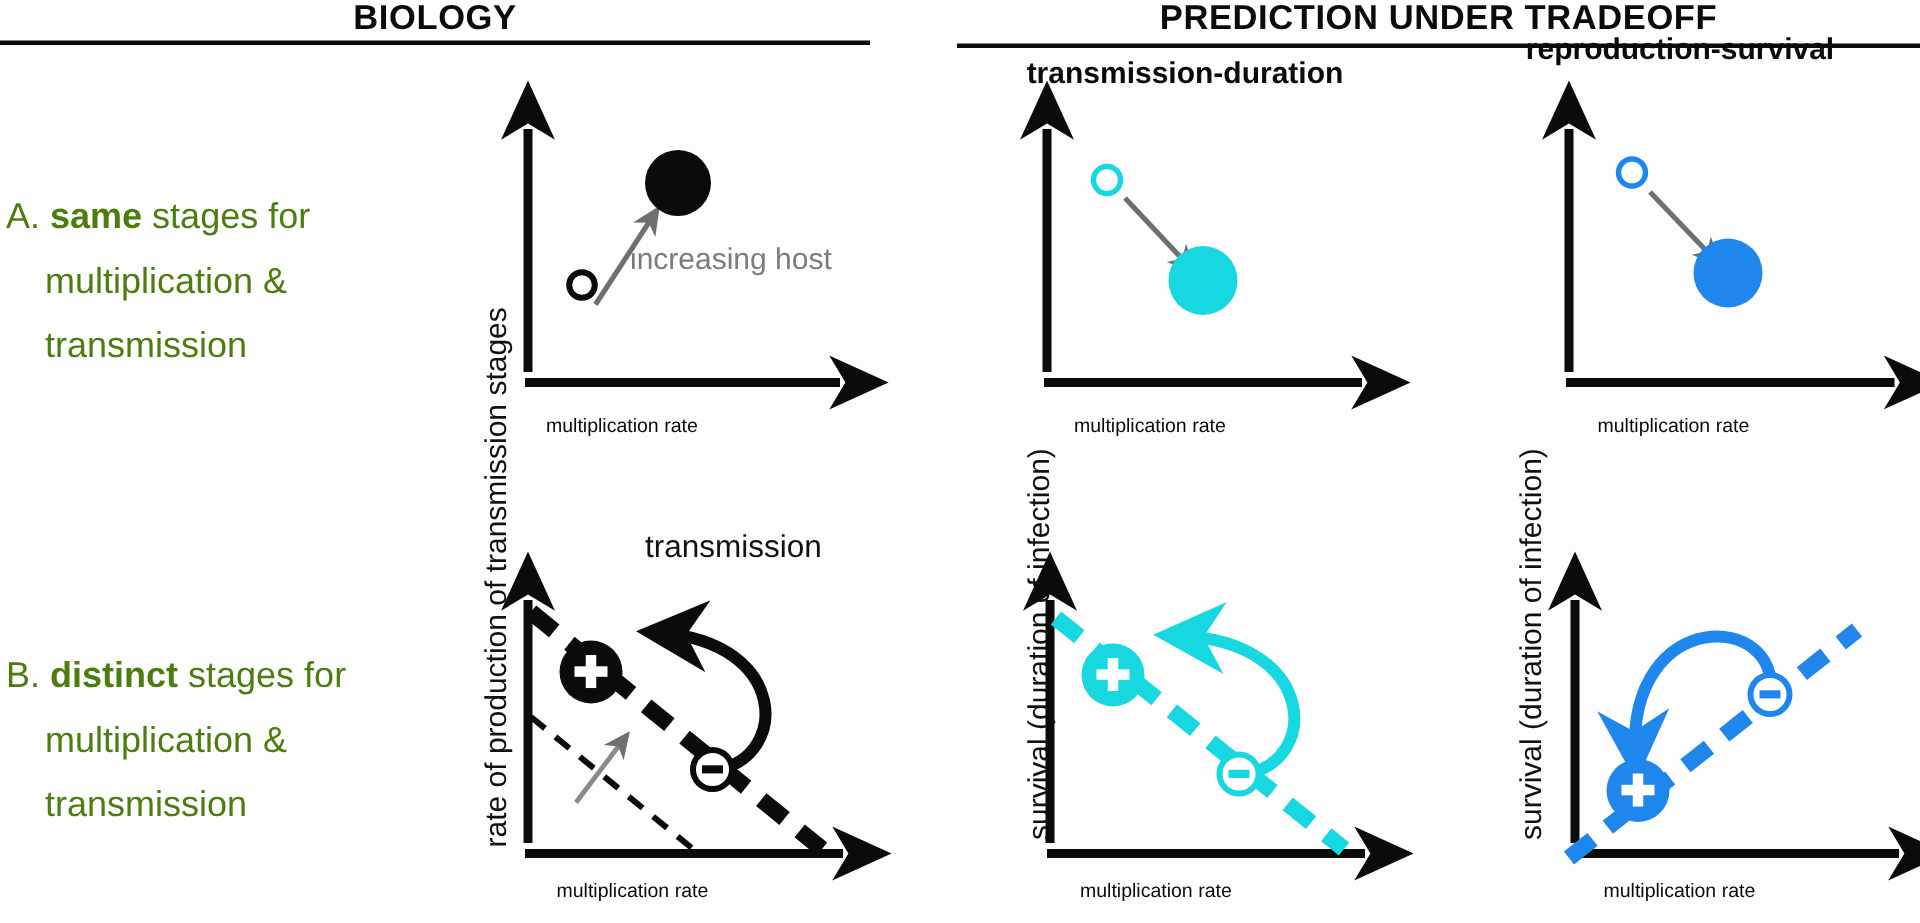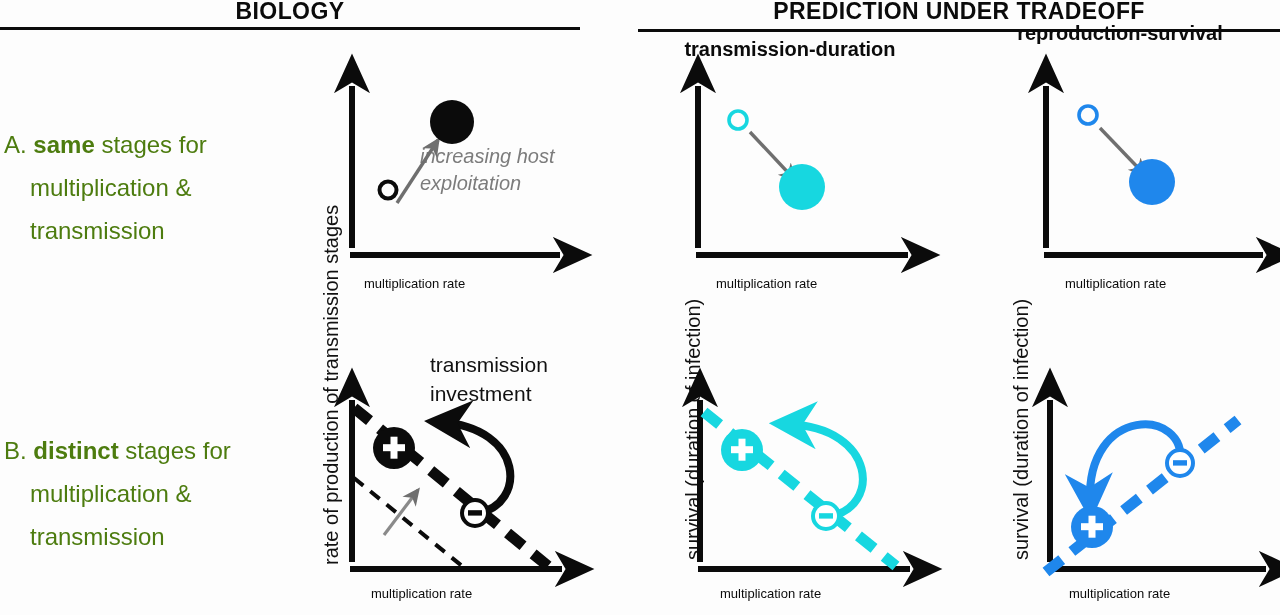--- a/index.html
+++ b/index.html
@@ -56,22 +56,22 @@
   .xlab{position:absolute;font-size:13px;white-space:nowrap;}
   #xlab-a1{left:364px;top:276px;}
   #xlab-a2{left:716px;top:276px;}
   #xlab-a3{left:1065px;top:276px;}
   #xlab-b1{left:371px;top:586px;}
   #xlab-b2{left:720px;top:586px;}
   #xlab-b3{left:1069px;top:586px;}
 
   
   #anno-host{
-    position:absolute;left:420px;top:143px;width:200px;
-    font-size:20px;line-height:27px;color:#7c7c7c;font-style:italic;
+    position:absolute;left:420px;top:160px;width:200px;
+    font-size:20px;line-height:27px;color:#7c7c7c;
   }
   #anno-host .ln{display:block;white-space:nowrap;}
   #anno-invest{
     position:absolute;left:430px;top:350px;width:180px;
     font-size:21px;line-height:29px;color:#111;
   }
   #anno-invest .ln{display:block;white-space:nowrap;}
 
   
   svg.panel{position:absolute;overflow:visible;}
@@ -114,26 +114,24 @@
 
   <div class="xlab" id="xlab-a1">multiplication rate</div>
   <div class="xlab" id="xlab-a2">multiplication rate</div>
   <div class="xlab" id="xlab-a3">multiplication rate</div>
   <div class="xlab" id="xlab-b1">multiplication rate</div>
   <div class="xlab" id="xlab-b2">multiplication rate</div>
   <div class="xlab" id="xlab-b3">multiplication rate</div>
 
   <div id="anno-host">
     <span class="ln">increasing host</span>
-    <span class="ln">exploitation</span>
   </div>
 
   <div id="anno-invest">
     <span class="ln">transmission</span>
-    <span class="ln">investment</span>
   </div>
 
   <svg class="panel" id="panel-a1" width="260" height="210" viewBox="0 0 260 210">
     <defs>
       <marker id="axhead" markerWidth="7" markerHeight="7" refX="1.2" refY="3" orient="auto">
         <path d="M0,0 L6.6,3 L0,6 L1.8,3 Z" fill="#0b0b0b"></path>
       </marker>
       <marker id="grayhead" markerWidth="6" markerHeight="6" refX="4.6" refY="3" orient="auto">
         <path d="M0,0.4 L5.6,3 L0,5.6 L1.6,3 Z" fill="#6f6f6f"></path>
       </marker>

